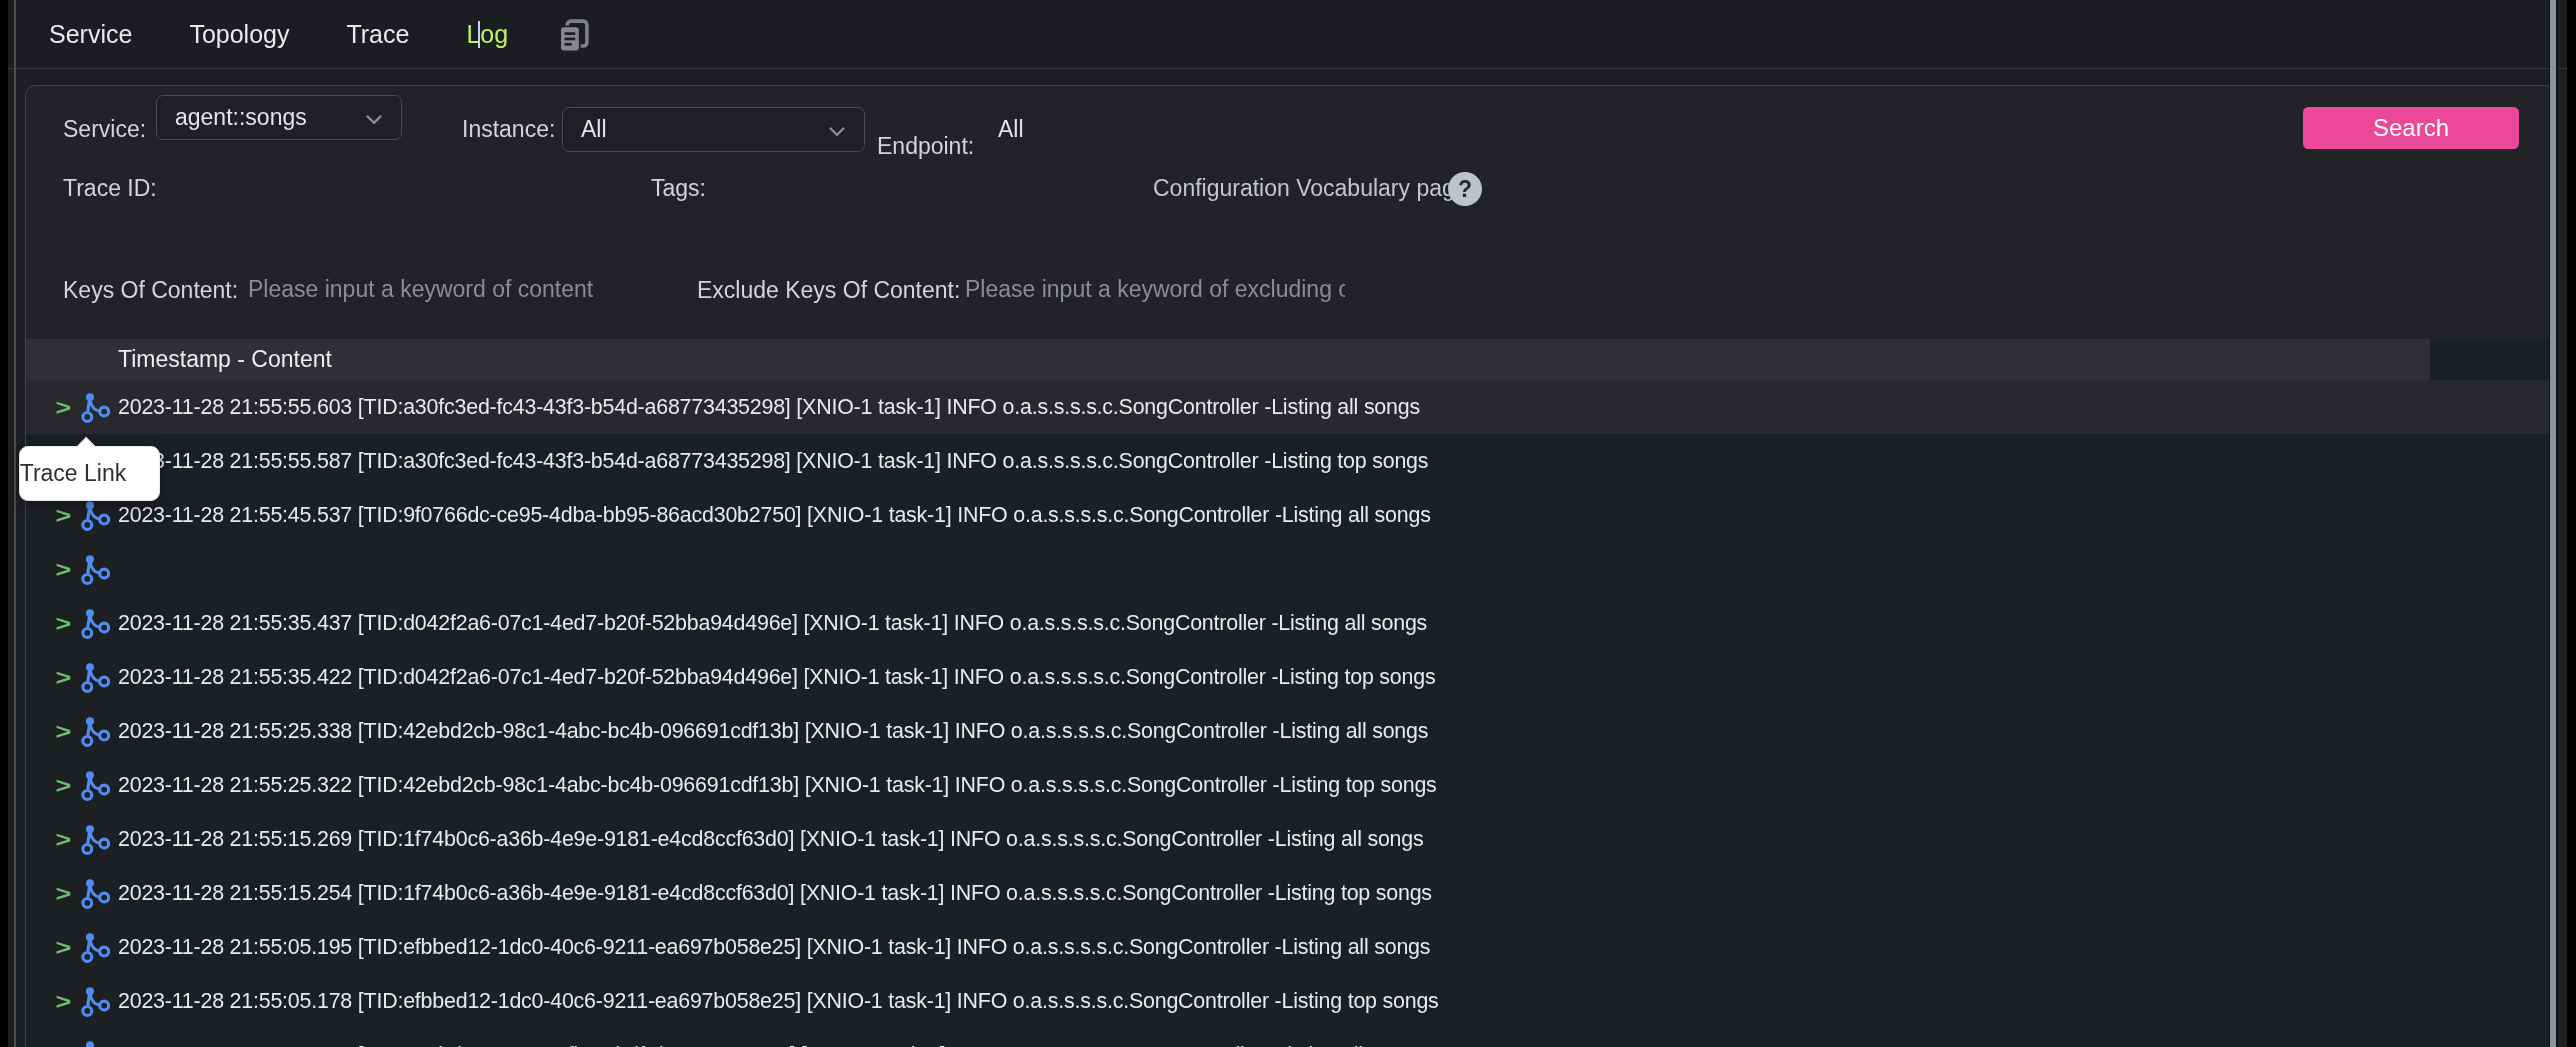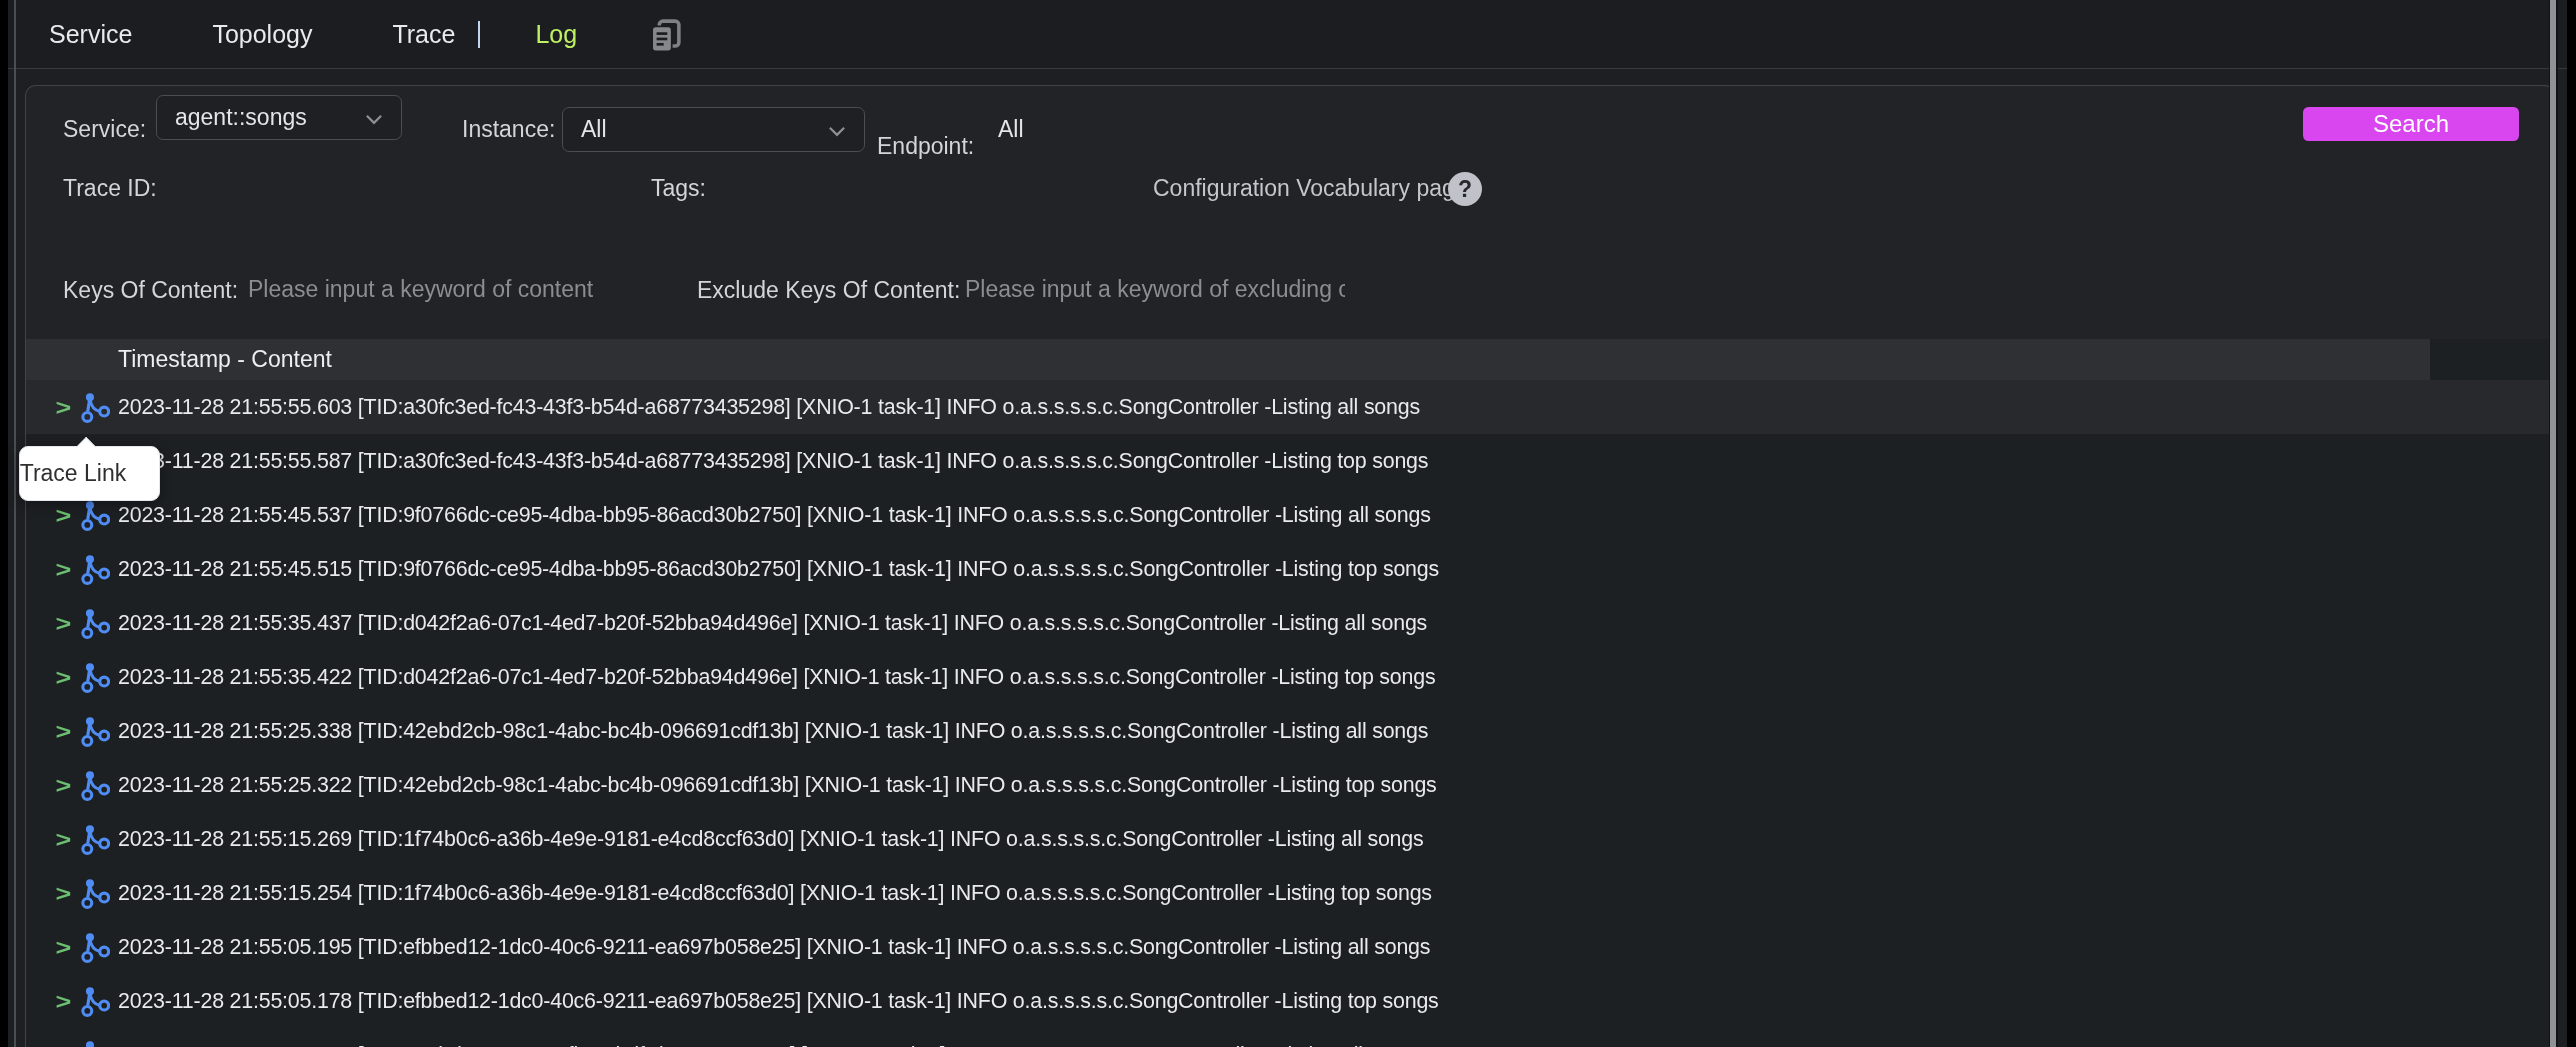--- a/index.html
+++ b/index.html
@@ -5,41 +5,41 @@
   * { margin:0; padding:0; box-sizing:border-box; }
   html,body { width:2576px; height:1048px; background:#000; overflow:hidden;
               font-family:"Liberation Sans","DejaVu Sans",sans-serif; }
   .window { position:absolute; left:8px; top:0; width:2559px; height:1048px; background:#1d1f22; }
   .edge-left-line { position:absolute; left:6.2px; top:0; width:1.8px; height:1048px; background:#4b4e52; z-index:5;}
   .scrollbar-track { position:absolute; right:9px; top:0; width:9px; height:1048px; background:#111214; z-index:6;}
   .scrollbar-thumb { position:absolute; left:0.9px; top:0; width:6.2px; height:1048px; background:#8f9296; }
 
   
   .topbar { position:absolute; left:0; top:0; width:100%; height:69px; background:#1b1d20;
-            border-bottom:0.9px solid #37393d; display:flex; align-items:center; gap:80px; padding-left:41px; }
+            border-bottom:0.9px solid #37393d; display:flex; align-items:center; gap:57px; padding-left:41px; }
   .nav-item { font-size:25px; color:#e8eaec; cursor:pointer; position:relative; }
   .nav-item.active { color:#bef264; }
   .text-cursor { position:absolute; left:470px; top:21.4px; width:1.8px; height:27px; background:#c3d4f2; }
   .copy-icon { margin-left:-12.5px; display:flex; align-items:center; }
 
   
   .panel { position:absolute; left:17px; top:85px; width:2530px; height:963px;
            background:#212327; border:0.9px solid #404449; border-bottom:none;
            border-radius:10.7px 10.7px 0 0; overflow:hidden; }
   .flabel { position:absolute; font-size:23px; color:#d3d5d9; line-height:45px; white-space:nowrap; }
   .fbox   { position:absolute; height:45px; background:#1e2024; border:1.8px solid #4b4e54;
             border-radius:7.1px; color:#e3e5e8; font-size:23px; line-height:41px; padding:0 18px;
             display:flex; align-items:center; justify-content:space-between; }
   input.fbox { display:block; width:100%; }
   .fbox input, input.fbox { background:transparent; border:none; outline:none; color:#e3e5e8;
             font-size:23px; font-family:inherit; }
   input.fbox::placeholder { color:#8a8d92; }
   .chev-down { flex:0 0 auto; margin-left:10.7px; }
 
-  .search-btn { position:absolute; left:2277px; top:21.4px; width:216px; height:34px; background:#d946ef;
+  .search-btn { position:absolute; left:2277px; top:21.4px; width:216px; height:42px; background:#ec4899;
             border:none; border-radius:5.4px; color:#fff; font-size:24px; font-family:inherit; cursor:pointer; }
 
   .vocab { position:absolute; left:1127px; top:80px; height:45px; line-height:45px;
            font-size:23px; color:#c3c6cb; white-space:nowrap; }
   .help-badge { position:absolute; left:1422px; top:86px; width:34px; height:34px; border-radius:50%;
            background:#bfc3c9; color:#26282b; font-size:23px; font-weight:bold; text-align:center;
            line-height:34px; cursor:pointer; }
 
   .notice { position:absolute; left:37px; top:145px; font-size:21.4px; font-weight:bold; color:#8e9196; }
 
@@ -174,21 +174,20 @@
     <span class="chev">&gt;</span>
     <span class="ticon">
       <svg width="28.6" height="32" viewBox="0 0 32 36">
         <circle cx="10" cy="6" r="4.5" fill="#4f8df5"></circle>
         <path d="M9.5 9 L7.5 22" stroke="#4f8df5" stroke-width="3.5" fill="none"></path>
         <circle cx="7" cy="28" r="5" fill="none" stroke="#4f8df5" stroke-width="3.5"></circle>
         <path d="M10 9 C11.5 16 15.5 20.5 20.5 21.5" stroke="#4f8df5" stroke-width="3.5" fill="none"></path>
         <circle cx="26" cy="22" r="5" fill="none" stroke="#4f8df5" stroke-width="3.5"></circle>
       </svg>
     </span>
-    <span class="rtext">2023-11-28 21:55:45.515 [TID:9f0766dc-ce95-4dba-bb95-86acd30b2750] [XNIO-1 task-1] INFO o.a.s.s.s.s.c.SongController -Listing top songs</span>
   </div>
 
   <div class="row">
     <span class="chev">&gt;</span>
     <span class="ticon">
       <svg width="28.6" height="32" viewBox="0 0 32 36">
         <circle cx="10" cy="6" r="4.5" fill="#4f8df5"></circle>
         <path d="M9.5 9 L7.5 22" stroke="#4f8df5" stroke-width="3.5" fill="none"></path>
         <circle cx="7" cy="28" r="5" fill="none" stroke="#4f8df5" stroke-width="3.5"></circle>
         <path d="M10 9 C11.5 16 15.5 20.5 20.5 21.5" stroke="#4f8df5" stroke-width="3.5" fill="none"></path>

